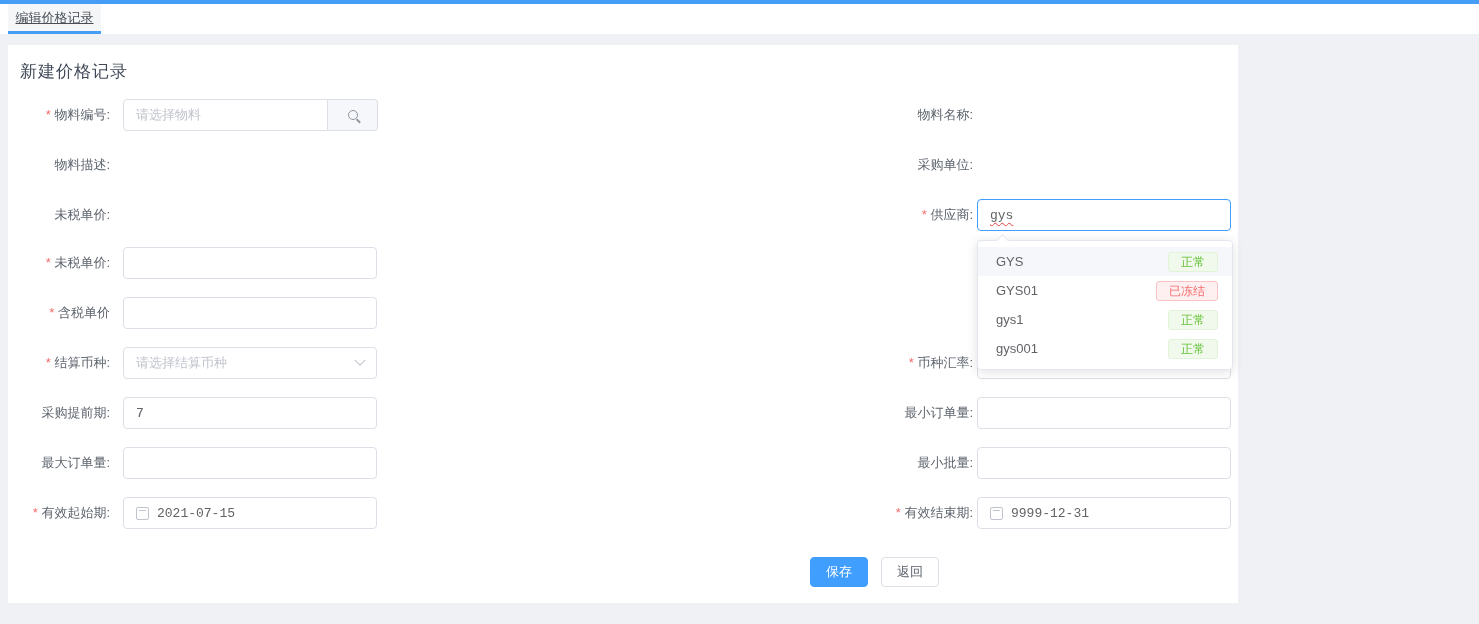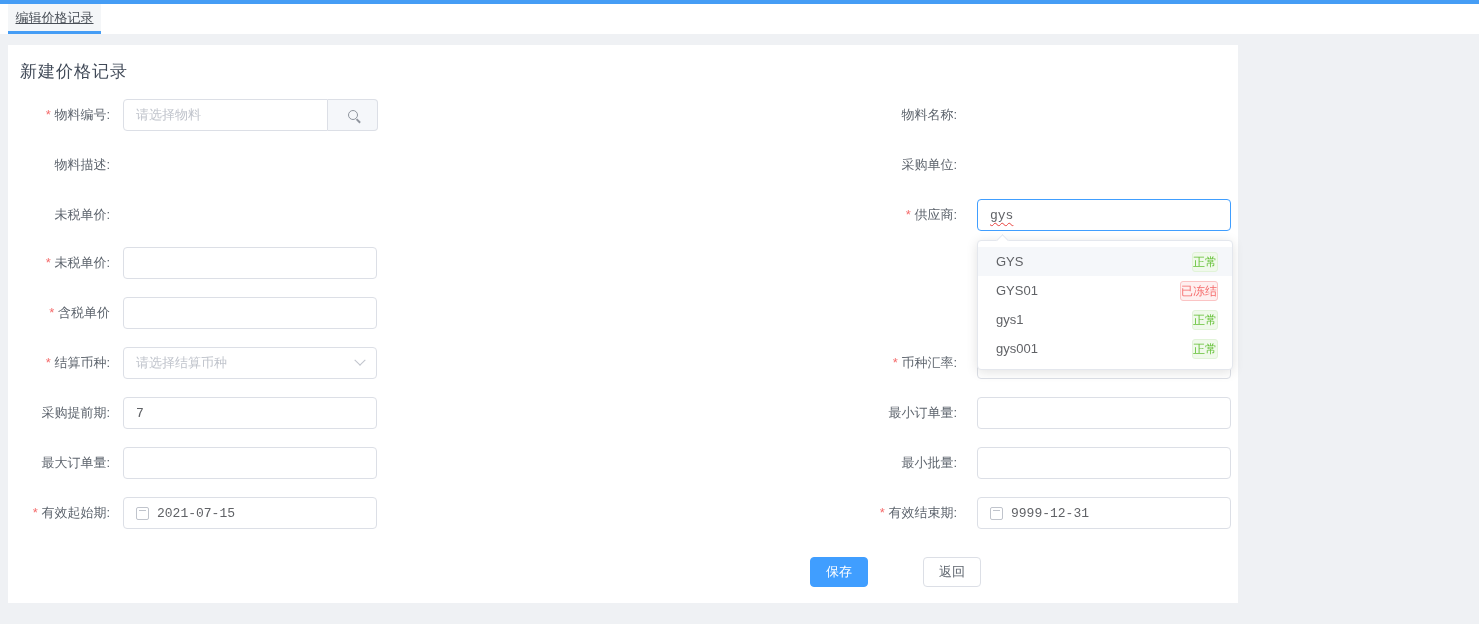--- a/index.html
+++ b/index.html
@@ -19,21 +19,21 @@
     font-size: 13px; color: #4a5058; cursor: pointer; text-decoration: underline;
   }
   .panel { position: absolute; left: 8px; top: 45px; width: 1230px; height: 558px; background: #fff; }
   .title { position: absolute; left: 12px; top: 15px; font-size: 17px; font-weight: 400; color: #414a58; letter-spacing: 1px; }
 
   .lbl {
     position: absolute; height: 32px; line-height: 32px;
     font-size: 13px; color: #5d646d; text-align: right; white-space: nowrap;
   }
   .lbl-l { left: 2px; width: 100px; }
-  .lbl-r { left: 699px; width: 250px; }
+  .lbl-r { left: 715px; width: 250px; }
   .req::before { content: "* "; color: #f56c6c; }
 
   .input, .inputbox {
     position: absolute; height: 32px; width: 254px;
     border: 1px solid #dcdfe6; border-radius: 4px; background: #fff;
     font-family: Liberation Mono, monospace;
     font-size: 13px; color: #606266; padding: 0 12px; outline: none;
   }
   .inputbox { display: flex; align-items: center; }
   .ctl-l { left: 115px; }
@@ -74,31 +74,31 @@
   }
   .dd-arrow {
     position: absolute; top: -5px; left: 20px; width: 9px; height: 9px; background: #fff;
     border-left: 1px solid #e4e7ed; border-top: 1px solid #e4e7ed; transform: rotate(45deg);
   }
   .dd-item {
     height: 29px; display: flex; align-items: center; justify-content: space-between;
     padding: 0 14px 0 18px; font-size: 13px; color: #606266; cursor: pointer;
   }
   .dd-item.hovered { background: #f5f7fa; }
-  .badge { font-size: 12px; line-height: 18px; padding: 0 0; border-radius: 3px; border: 1px solid; }
+  .badge { font-size: 12px; line-height: 18px; padding: 0 12px; border-radius: 3px; border: 1px solid; }
   .badge-normal { color: #67c23a; background: #f0f9eb; border-color: #e1f3d8; }
   .badge-frozen { color: #f56c6c; background: #fef0f0; border-color: #fbc4c4; }
 
   .btn {
     position: absolute; top: 512px; width: 58px; height: 30px; border-radius: 4px;
     font-size: 13px; display: flex; align-items: center; justify-content: center; cursor: pointer;
     font-family: inherit;
   }
   .btn-save { left: 802px; background: #409eff; border: 1px solid #409eff; color: #fff; }
-  .btn-back { left: 873px; background: #fff; border: 1px solid #dcdfe6; color: #5d646d; margin-left: 42px; }
+  .btn-back { left: 873px; background: #fff; border: 1px solid #dcdfe6; color: #5d646d; }
 </style>
 </head>
 <body>
 
 <div class="topstrip"></div>
 
 <div class="tabbar">
   <div class="tab">
     <span>编辑价格记录</span>
   </div>

